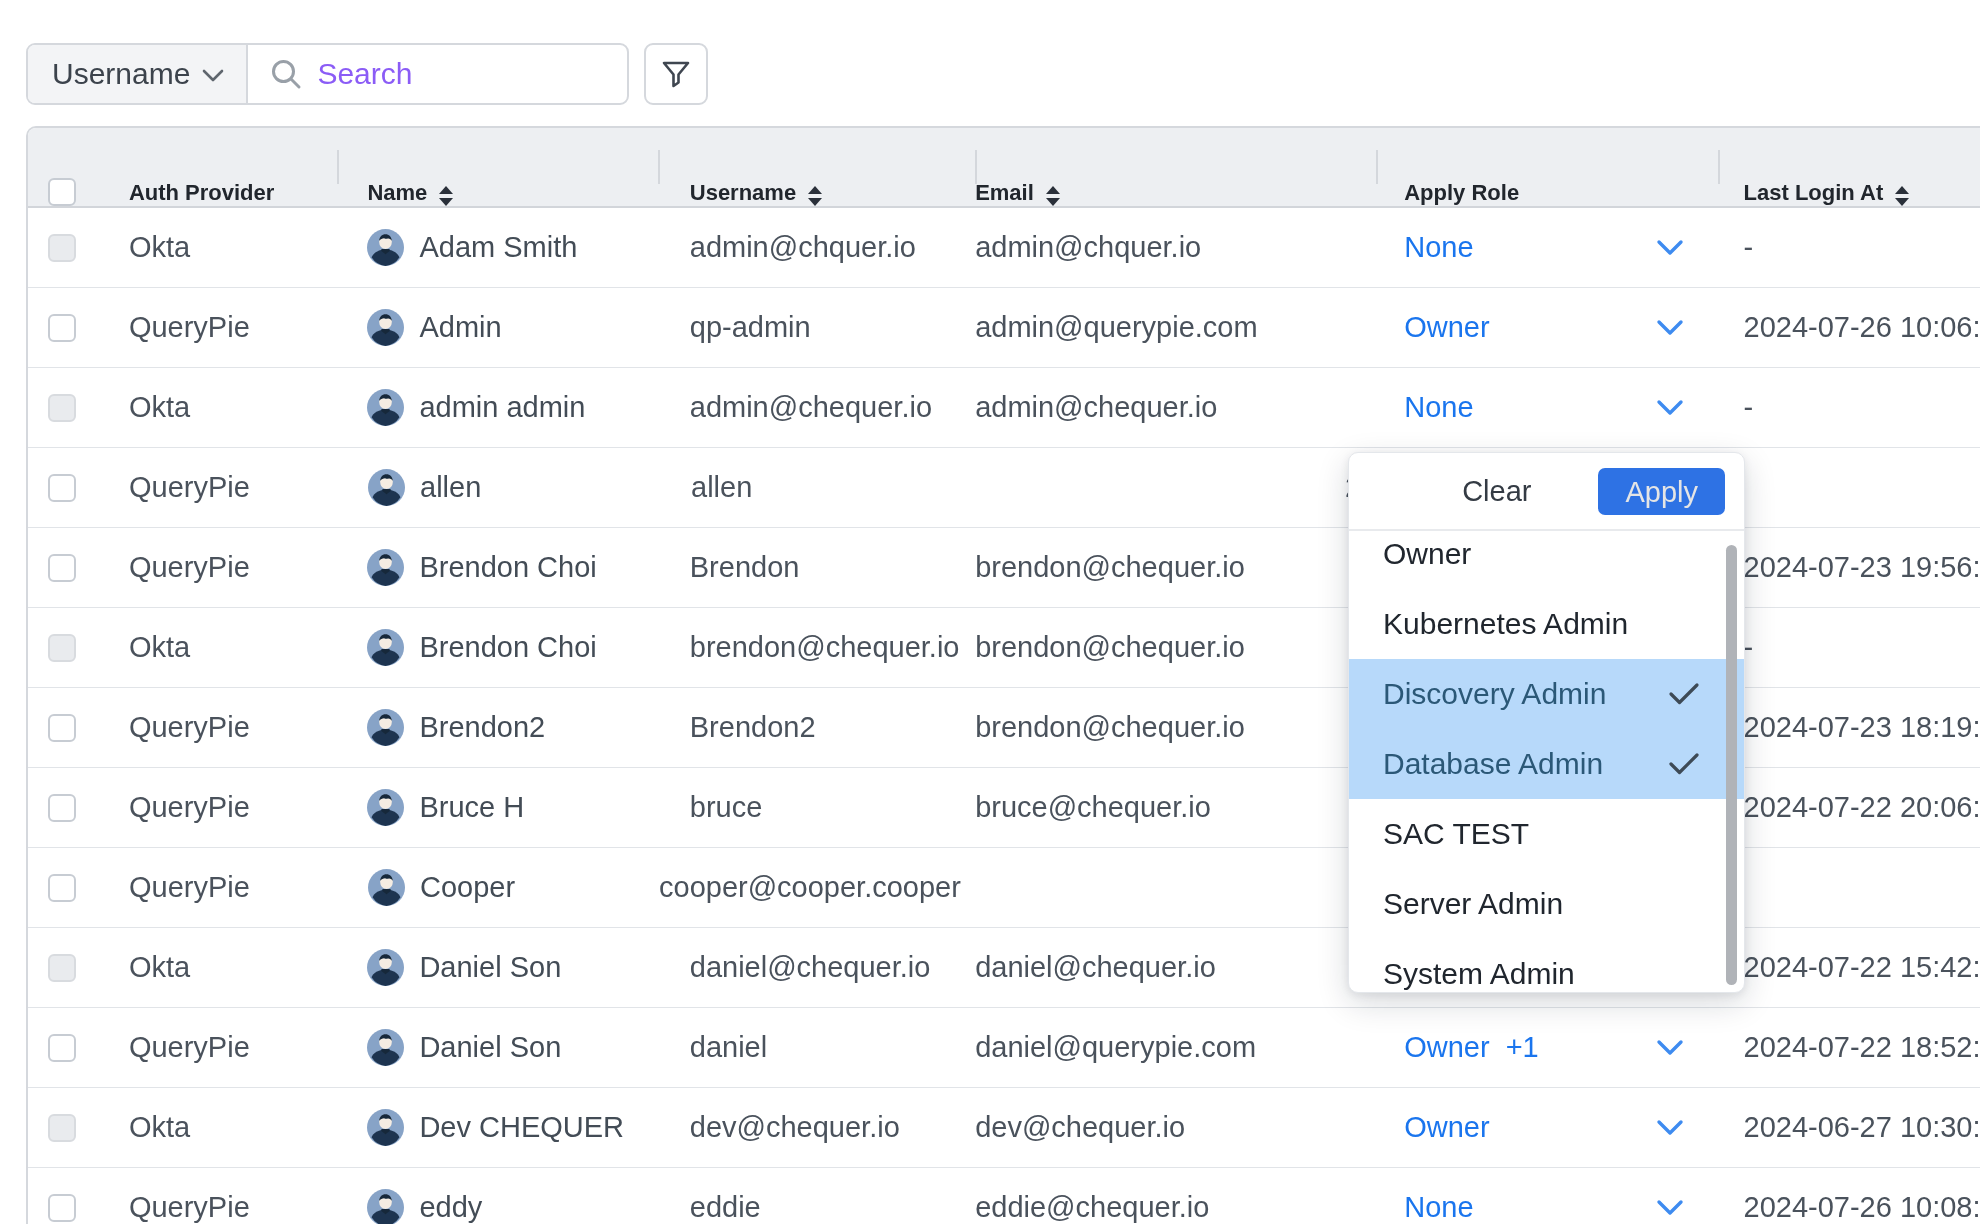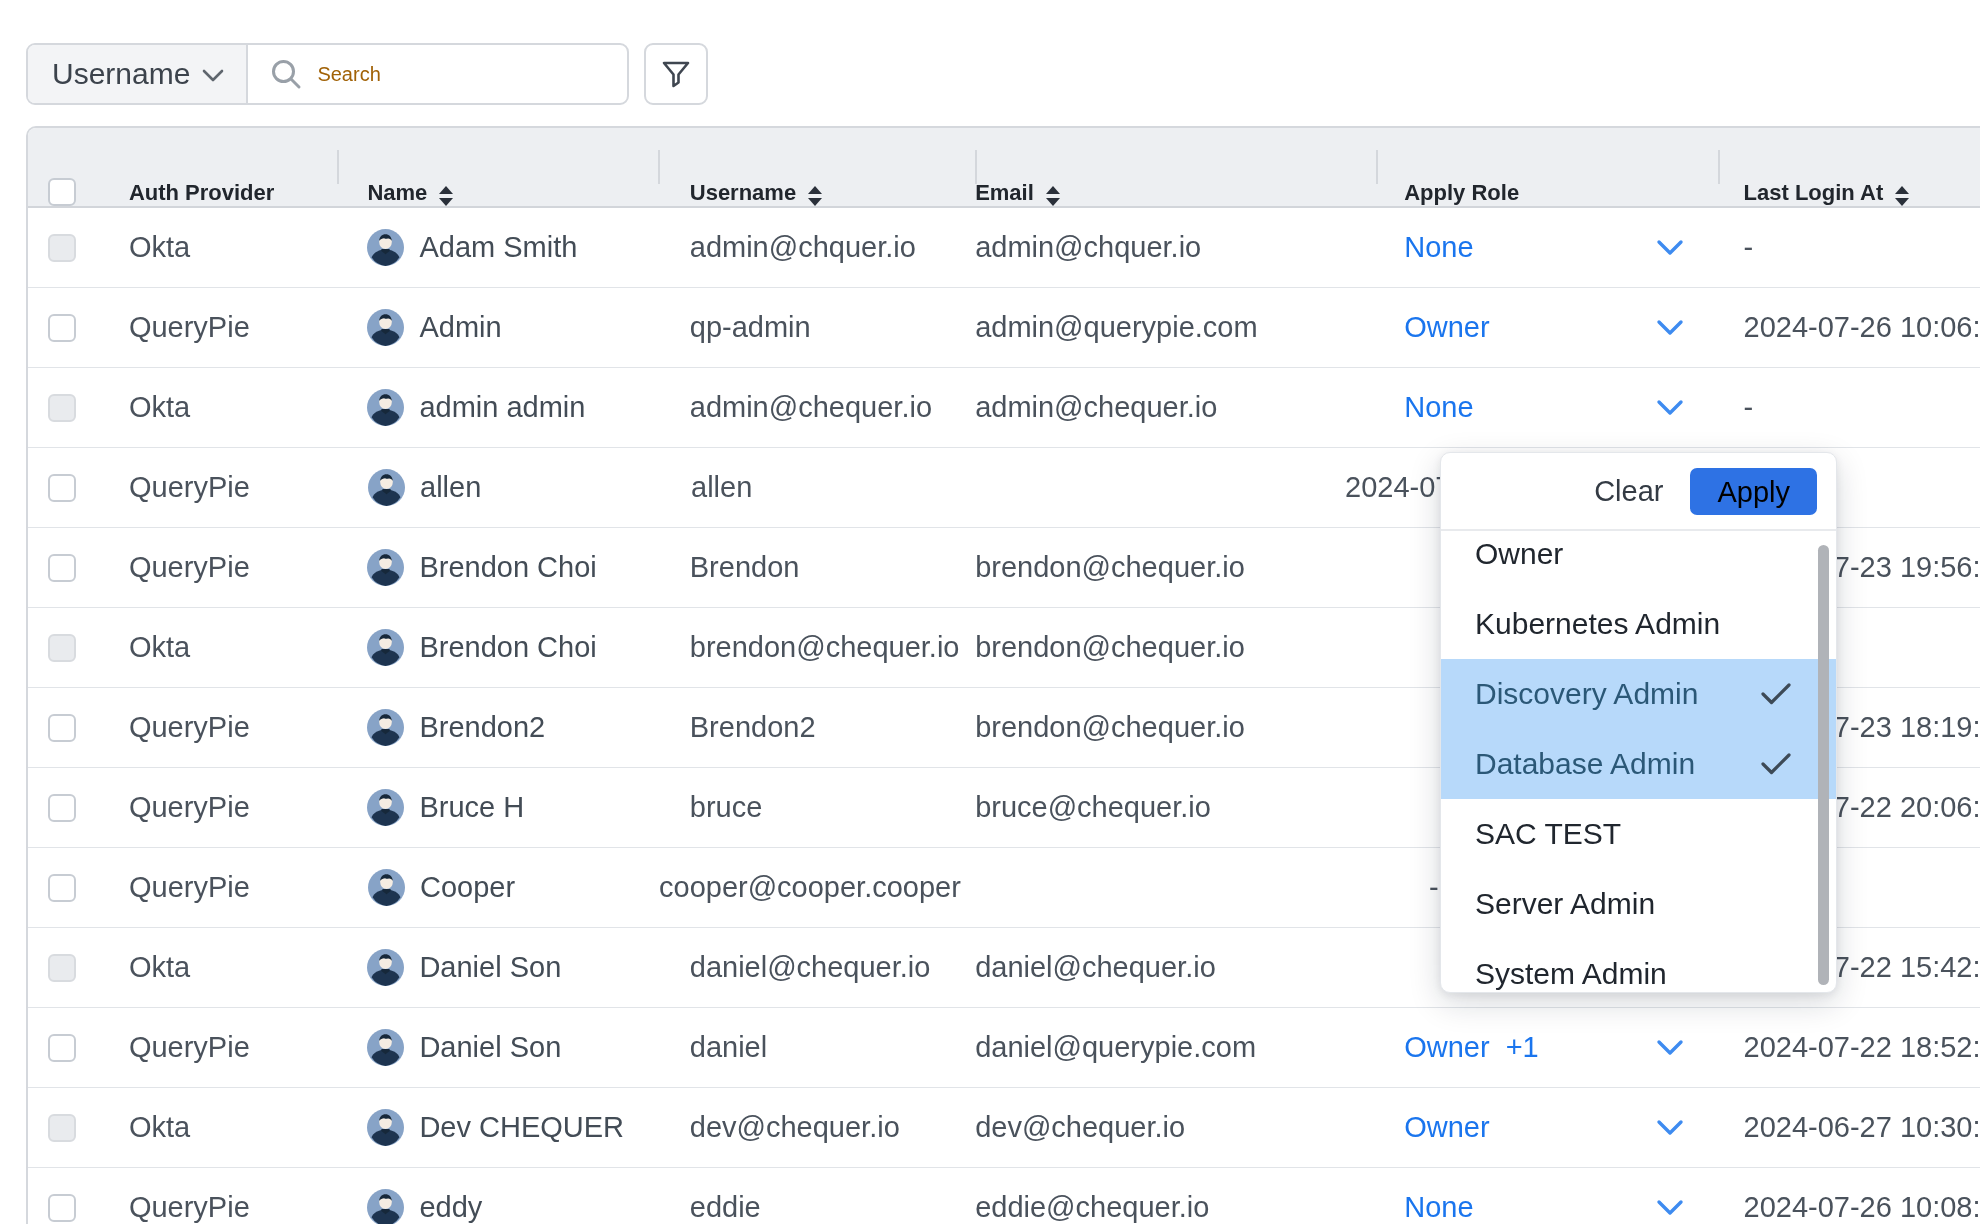--- a/index.html
+++ b/index.html
@@ -19,21 +19,21 @@
     overflow:hidden; background:#fff; width:603px;
   }
   .field-select {
     display:flex; align-items:center; gap:12px; padding:0 22px 0 24px;
     background:#f3f4f6; border-right:2px solid #d5d8dd; cursor:pointer;
     font-size:30px; color:#3c434c; white-space:nowrap;
   }
   .chev-small { width:22px; height:14px; margin-top:3px; }
   .search-box { display:flex; align-items:center; gap:14px; padding:0 20px 0 22px; flex:1; }
   .search-box svg { flex:0 0 auto; }
-  .search-placeholder { font-size:20px; color:#a16207; }
+  .search-placeholder { font-size:30px; color:#8b5cf6; }
   .funnel-btn {
     margin-left:15px; width:64px; border:2px solid #d5d8dd; border-radius:9px;
     background:#fff; display:flex; align-items:center; justify-content:center; cursor:pointer;
   }
 
   
   .table {
     position:absolute; left:26px; top:126px; width:1964px;
     border:2px solid #d5d8dd; border-bottom:none; border-radius:10px 10px 0 0;
     overflow:hidden; background:#fff;
@@ -71,34 +71,35 @@
   .role-link { color:#1a75ee; font-weight:500; cursor:pointer; }
   .role-extra { color:#1a75ee; font-weight:500; margin-left:16px; cursor:pointer; }
   .role-chev { position:absolute; right:34px; top:50%; transform:translateY(-50%); cursor:pointer; }
 
   .sort-icon { display:inline-flex; flex-direction:column; gap:4px; margin-left:2px; }
   .sort-icon .up    { width:0; height:0; border-left:7px solid transparent; border-right:7px solid transparent; border-bottom:8px solid #2a303a; }
   .sort-icon .down  { width:0; height:0; border-left:7px solid transparent; border-right:7px solid transparent; border-top:8px solid #2a303a; }
 
   
   .role-dropdown {
-    position:absolute; left:1440px; top:452px; width:397px; height:541px;
+    position:absolute; left:1348px; top:452px; width:397px; height:541px;
     background:#fff; border:1px solid #e4e7eb; border-radius:10px;
     box-shadow:0 10px 32px rgba(15,23,42,.16), 0 2px 8px rgba(15,23,42,.08);
     z-index:10; overflow:hidden;
   }
   .dd-header {
     height:78px; display:flex; align-items:center; justify-content:flex-end;
     padding:0 19px; border-bottom:2px solid #e8eaed;
   }
   .dd-clear { font-size:29px; color:#343b44; margin-right:27px; cursor:pointer; }
   .dd-apply {
-    background:#2e72e4; color:#000000; font-size:29px; font-weight:500;
+    background:#2e72e4; color:#e5e5e5; font-size:29px; font-weight:500;
     border:none; border-radius:7px; height:47px; padding:8px 27px; cursor:pointer;
     font-family:"Liberation Sans", sans-serif;
+    margin-left:40px;
   }
   .dd-list { position:relative; height:461px; overflow:hidden; }
   .dd-items { list-style:none; margin-top:-12px; }
   .dd-item {
     height:70px; display:flex; align-items:center; padding:0 56px 0 34px;
     font-size:30px; color:#20262e; cursor:pointer; position:relative;
   }
   .dd-item.selected { background:#b7d9fa; color:#2b5877; }
   .dd-item .check { position:absolute; right:44px; top:50%; transform:translateY(-50%); }
   .dd-scrollbar {

